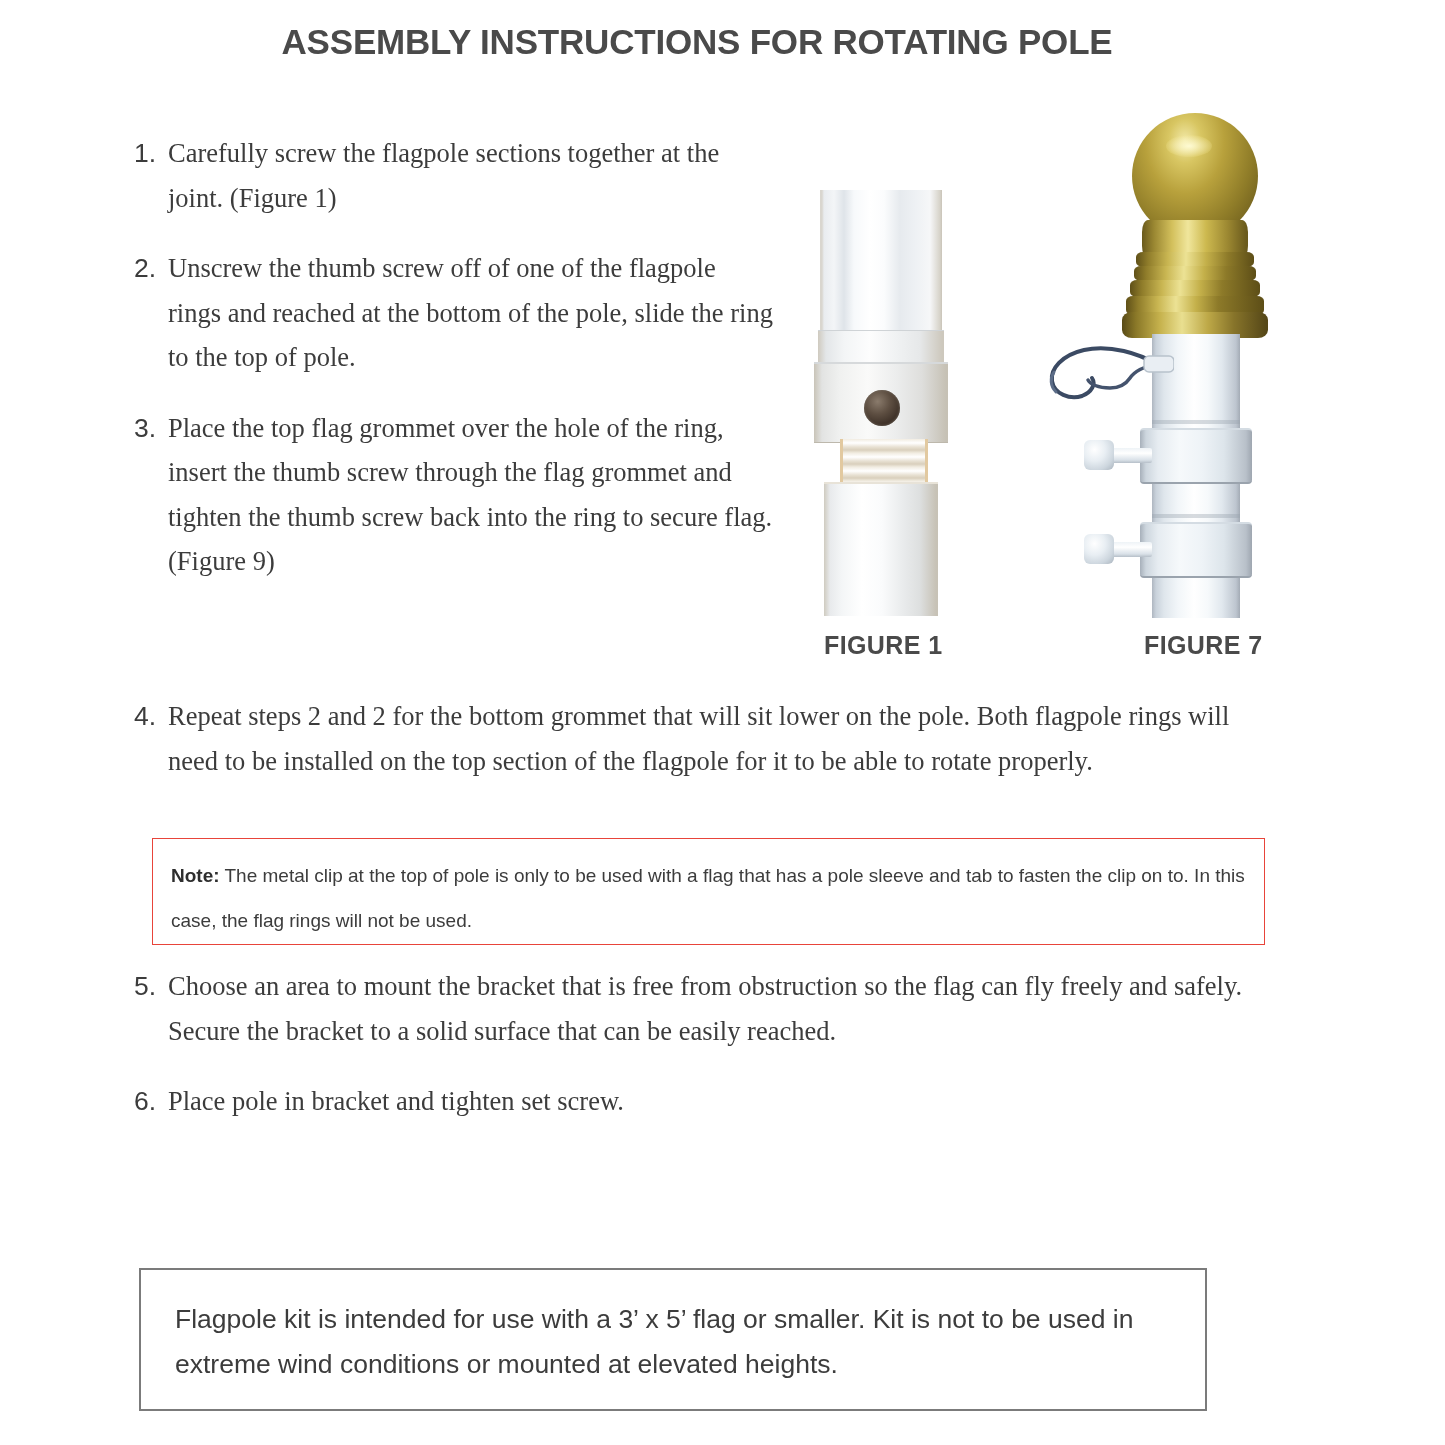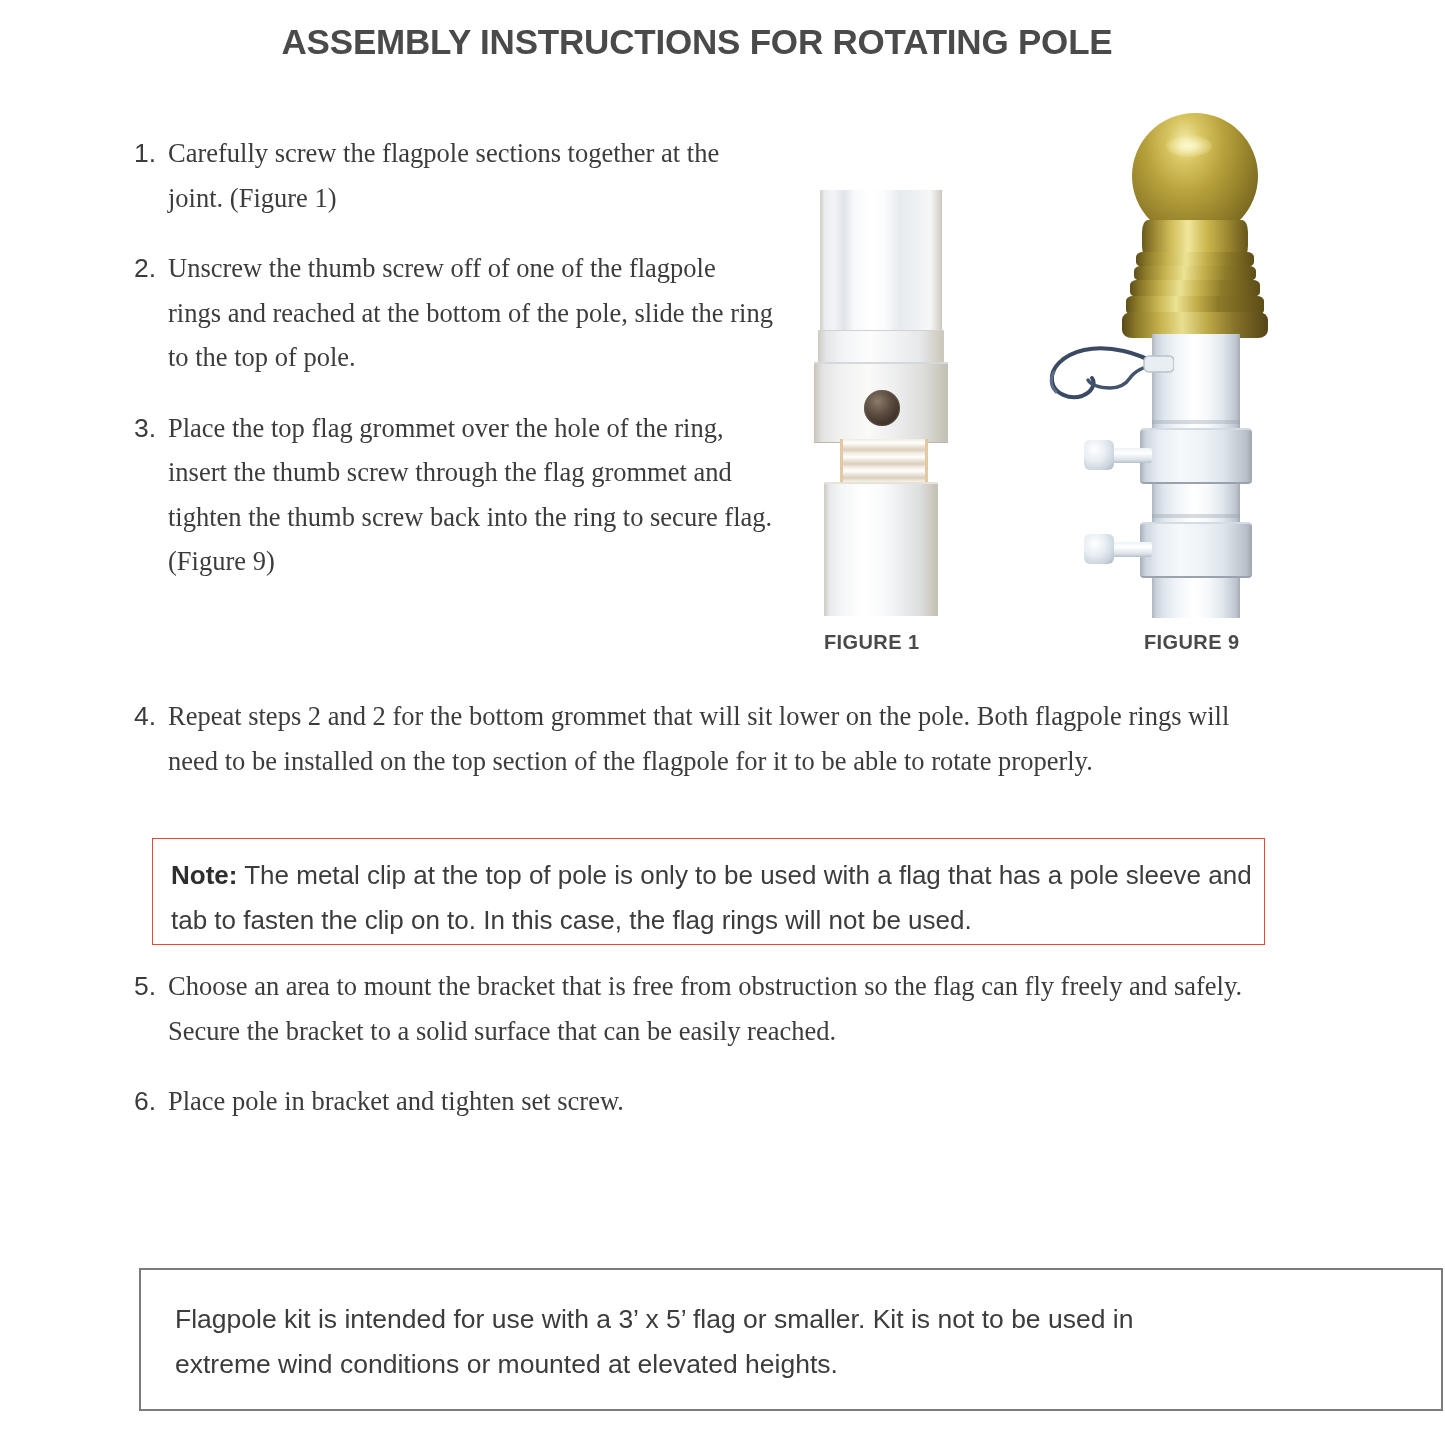--- a/index.html
+++ b/index.html
@@ -80,21 +80,21 @@
   .figures {
     position: absolute;
     top: 110px;
     left: 786px;
     width: 510px;
     height: 560px;
   }
 
   .fig-label {
     position: absolute;
-    font-size: 20px;
+    font-size: 25px;
     font-weight: bold;
     letter-spacing: 0.4px;
     color: #4a4a4a;
   }
   .fig1-label { left: 38px;  top: 521px; }
   .fig2-label { left: 358px; top: 521px; }
 
   
   .fig1 {
     position: absolute;
@@ -287,32 +287,32 @@
     width: 1113px;
     height: 107px;
     border: 1.5px solid #e8443a;
     box-sizing: border-box;
   }
   .note-text {
     position: absolute;
     left: 18px;
     top: 14px;
     width: 1082px;
-    font-size: 26px;
+    font-size: 19px;
     line-height: 45px;
     color: #3c3c3c;
   }
   .note-text b { font-weight: bold; color: #2e2e2e; }
 
   
   .bottom-box {
     position: absolute;
     left: 139px;
     top: 1268px;
-    width: 1304px;
+    width: 1068px;
     height: 143px;
     border: 2px solid #7b7b7b;
     box-sizing: border-box;
   }
   .bottom-text {
     position: absolute;
     left: 34px;
     top: 27px;
     width: 1050px;
     font-size: 26.5px;
@@ -387,21 +387,21 @@
         <svg width="130" height="80" viewBox="0 0 130 80">
           <path d="M112 28 C96 18, 66 8, 40 14 C18 19, 6 33, 8 45 C10 58, 26 64, 38 60 C48 56, 52 48, 48 42" fill="none" stroke="#3b4a63" stroke-width="4" stroke-linecap="round"></path>
           <path d="M112 28 C100 30, 90 36, 86 42 C82 48, 76 52, 66 52 C54 52, 46 48, 44 44" fill="none" stroke="#44536d" stroke-width="3.5" stroke-linecap="round"></path>
           <path d="M10 36 C6 42, 6 50, 12 56" fill="none" stroke="#5c6d88" stroke-width="3" stroke-linecap="round"></path>
           <rect x="100" y="20" width="30" height="16" rx="5" fill="#e9eef3" stroke="#b8c2cc" stroke-width="1.5"></rect>
         </svg>
       </div>
     </div>
 
     <div class="fig-label fig1-label">FIGURE 1</div>
-    <div class="fig-label fig2-label">FIGURE 9</div>
+    <div class="fig-label fig2-label">FIGURE 7</div>
 
   </div>
 
   <div class="steps-wide">
     <div class="step">
       <span class="step-num">4.</span>
       <span class="step-text">Repeat steps 2 and 2 for the bottom grommet that will sit lower on the pole. Both flagpole rings will need to be installed on the top section of the flagpole for it to be able to rotate properly.</span>
     </div>
   </div>
 

